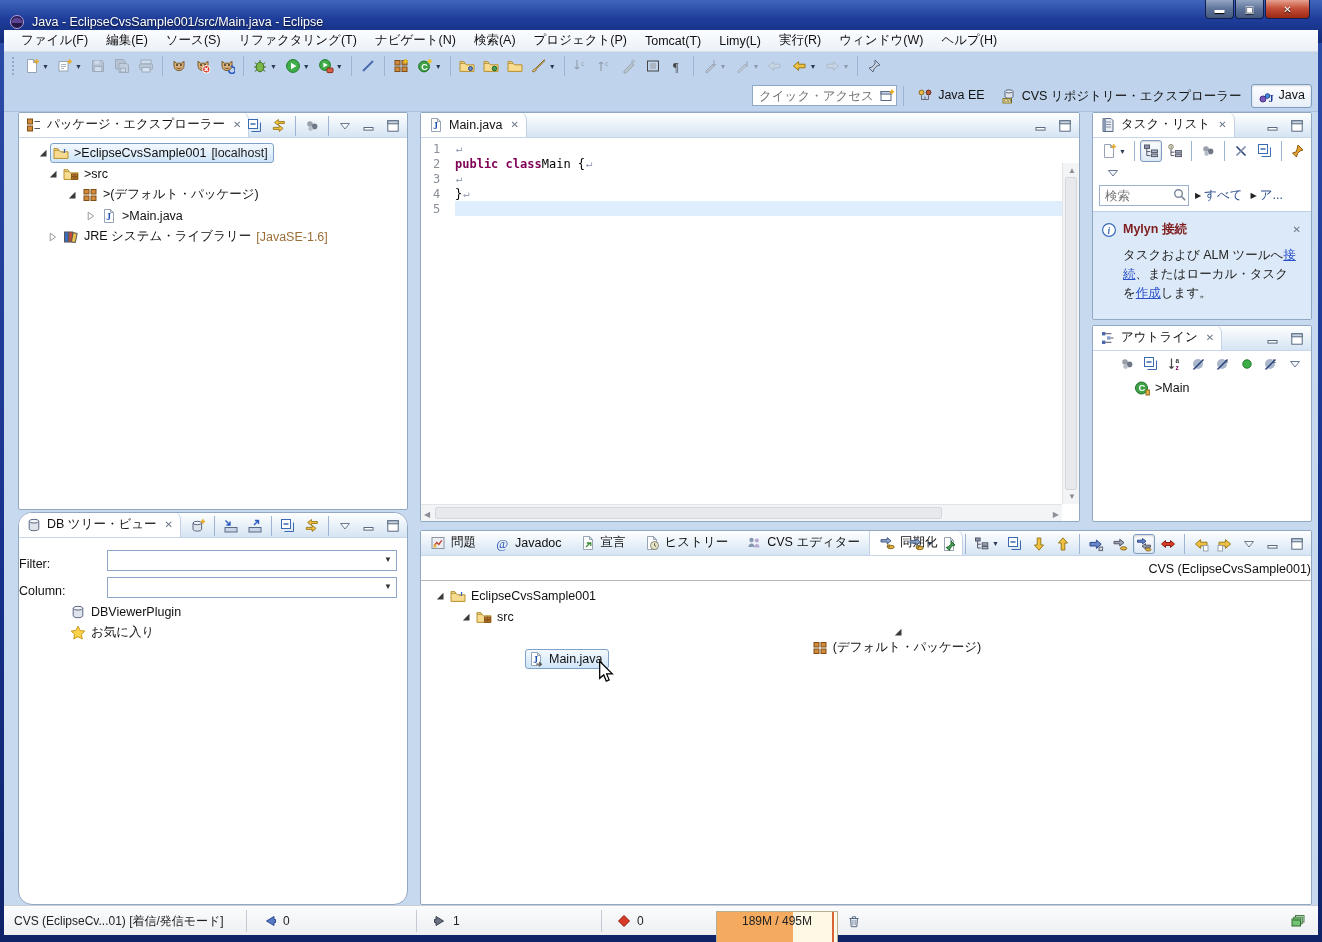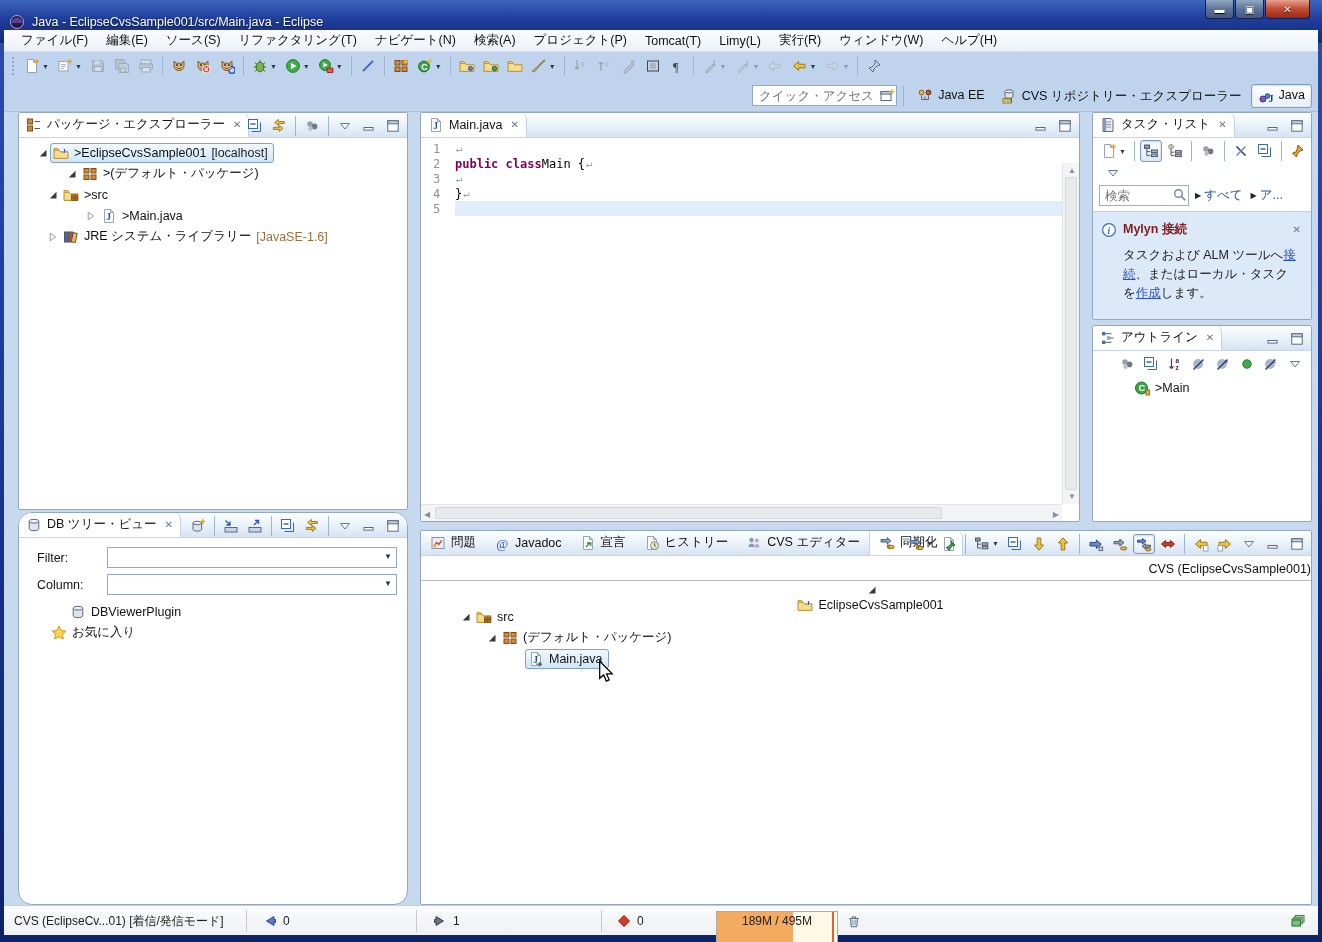--- a/index.html
+++ b/index.html
@@ -104,21 +104,21 @@
   .tl-filter .arr { color:#222; font-size:8px; }
   .mylyn { position:absolute; left:0; right:0; top:98px; bottom:0; background:#dce9f8;
     border-top:1px solid #bccfe6; padding:9px 10px 0 8px; }
   .mylyn-head { display:flex; align-items:center; gap:6px; }
   .mylyn-title { color:#7f1d1d; font-weight:bold; flex:1; }
   .mylyn-x { color:#6a7688; font-size:10px; }
   .mylyn-body { margin:8px 2px 0 22px; line-height:19px; color:#222; }
   .mylyn-body .lnk { color:#2a50c8; text-decoration:underline; }
 
   
-  .db-row { display:flex; align-items:center; height:27px; padding-left:18px; position:relative; }
+  .db-row { display:flex; align-items:flex-end; height:27px; padding-left:0; position:relative; }
   .db-label { width:78px; }
   .combo { position:absolute; left:88px; right:10px; height:21px; background:#fff;
     border:1px solid #8fa8c8; }
   .combo .arr { position:absolute; right:4px; top:4px; font-size:8px; color:#333; }
 
   
   .btabs { display:flex; align-items:flex-end; height:25px; }
   .btab { display:flex; align-items:center; gap:5px; height:25px; padding:0 9px; white-space:nowrap; }
   .btab.active { background:#fff; border-left:1px solid #c2d2e4; border-right:1px solid #c2d2e4; border-radius:2px 8px 0 0; }
   .sync-header { padding:6px 0 4px 8px; border-bottom:1px solid #b9b9b9; }
@@ -572,60 +572,60 @@
               <svg width="16" height="16" viewBox="0 0 16 16">
                 <path d="M1 5.2h4.8l1.5 1.6H15v6.6H1z" fill="#f7db8e" stroke="#b8912f"></path>
                 <path d="M1 5.2V3.6h3.8l1.3 1.6z" fill="#fcedba" stroke="#b8912f"></path>
                 <text x="9.5" y="8" font-size="6.5" font-weight="bold" fill="#2a52b0" font-family="serif">J</text>
               </svg>
             </span>
             <span>&gt;EclipseCvsSample001</span>
             <span class="suffix">  [localhost]</span>
           </span>
         </div>
-        <div class="trow" style="padding-left: 46px;">
-          <span class="texp">
-            <svg width="10" height="10" viewBox="0 0 10 10">
-              <path d="M8.5 1.8v6.7H1.8z" fill="#3a3a3a"></path>
-            </svg>
-          </span>
-          <span class="tlabel-box">
-            <span class="icon">
-              <svg width="16" height="16" viewBox="0 0 16 16">
-                <g fill="#d18a3a" stroke="#7e4e16">
-                  <rect x="2" y="2.5" width="5" height="4.5"></rect>
-                  <rect x="9" y="2.5" width="5" height="4.5"></rect>
-                  <rect x="2" y="9" width="5" height="4.5"></rect>
-                  <rect x="9" y="9" width="5" height="4.5"></rect>
-                </g>
-              </svg>
-            </span>
-            <span>&gt;(デフォルト・パッケージ)</span>
-          </span>
-        </div>
         <div class="trow" style="padding-left: 27px;">
           <span class="texp">
             <svg width="10" height="10" viewBox="0 0 10 10">
               <path d="M8.5 1.8v6.7H1.8z" fill="#3a3a3a"></path>
             </svg>
           </span>
           <span class="tlabel-box">
             <span class="icon">
               <svg width="16" height="16" viewBox="0 0 16 16">
                 <path d="M1 5.2h4.8l1.5 1.6H15v6.6H1z" fill="#f7db8e" stroke="#b8912f"></path>
                 <path d="M1 5.2V3.6h3.8l1.3 1.6z" fill="#fcedba" stroke="#b8912f"></path>
                 <g fill="#cd8231" stroke="#7e4e16">
                   <rect x="8.6" y="8" width="2.6" height="2.4"></rect>
                   <rect x="11.8" y="8" width="2.6" height="2.4"></rect>
                   <rect x="8.6" y="10.9" width="2.6" height="2.4"></rect>
                   <rect x="11.8" y="10.9" width="2.6" height="2.4"></rect>
                 </g>
               </svg>
             </span>
             <span>&gt;src</span>
+          </span>
+        </div>
+        <div class="trow" style="padding-left: 46px;">
+          <span class="texp">
+            <svg width="10" height="10" viewBox="0 0 10 10">
+              <path d="M8.5 1.8v6.7H1.8z" fill="#3a3a3a"></path>
+            </svg>
+          </span>
+          <span class="tlabel-box">
+            <span class="icon">
+              <svg width="16" height="16" viewBox="0 0 16 16">
+                <g fill="#d18a3a" stroke="#7e4e16">
+                  <rect x="2" y="2.5" width="5" height="4.5"></rect>
+                  <rect x="9" y="2.5" width="5" height="4.5"></rect>
+                  <rect x="2" y="9" width="5" height="4.5"></rect>
+                  <rect x="9" y="9" width="5" height="4.5"></rect>
+                </g>
+              </svg>
+            </span>
+            <span>&gt;(デフォルト・パッケージ)</span>
           </span>
         </div>
         <div class="trow" style="padding-left: 65px;">
           <span class="texp">
             <svg width="10" height="10" viewBox="0 0 10 10">
               <path d="M2.2 1.2l5.4 3.8-5.4 3.8z" fill="#fff" stroke="#9a9a9a"></path>
             </svg>
           </span>
           <span class="tlabel-box">
             <span class="icon">
@@ -762,21 +762,21 @@
             <span class="tlabel-box">
               <span class="icon">
                 <svg width="16" height="16" viewBox="0 0 16 16">
                   <path d="M3.2 4.2v7.6c0 1.1 2.1 1.9 4.8 1.9s4.8-.8 4.8-1.9V4.2" fill="#dfe3ec" stroke="#5c6880"></path>
                   <ellipse cx="8" cy="4.2" rx="4.8" ry="1.9" fill="#f2f4f8" stroke="#5c6880"></ellipse>
                 </svg>
               </span>
               <span>DBViewerPlugin</span>
             </span>
           </div>
-          <div class="trow" style="padding-left: 15px;">
+          <div class="trow" style="padding-left: 34px;">
             <span class="texp"></span>
             <span class="tlabel-box">
               <span class="icon">
                 <svg width="16" height="16" viewBox="0 0 16 16">
                   <path d="M8 1.2l2.1 4.3 4.7.6-3.4 3.2.9 4.7L8 11.7 3.7 14l.9-4.7L1.2 6.1l4.7-.6z" fill="#fbd34a" stroke="#c79a1e"></path>
                 </svg>
               </span>
               <span>お気に入り</span>
             </span>
           </div>
@@ -1316,21 +1316,21 @@
                 <rect x="2.8" y="2.8" width="10.4" height="10.4" fill="#fff" stroke="#5a6a80"></rect>
                 <rect x="2.8" y="2.8" width="10.4" height="3" fill="#c8d4e4" stroke="#5a6a80"></rect>
               </svg>
             </span>
           </span>
         </div>
     </div>
     <div class="vbody">
       <div class="sync-header">CVS (EclipseCvsSample001)</div>
       <div id="sync-tree">
-          <div class="trow" style="padding-left: 12px; flex-direction: column;">
+          <div class="trow" style="padding-left: 12px;">
             <span class="texp">
               <svg width="10" height="10" viewBox="0 0 10 10">
                 <path d="M8.5 1.8v6.7H1.8z" fill="#3a3a3a"></path>
               </svg>
             </span>
             <span class="tlabel-box">
               <span class="icon">
                 <svg width="16" height="16" viewBox="0 0 16 16">
                   <path d="M1 5.2h4.8l1.5 1.6H15v6.6H1z" fill="#f7db8e" stroke="#b8912f"></path>
                   <path d="M1 5.2V3.6h3.8l1.3 1.6z" fill="#fcedba" stroke="#b8912f"></path>
@@ -1355,21 +1355,21 @@
                     <rect x="8.6" y="8" width="2.6" height="2.4"></rect>
                     <rect x="11.8" y="8" width="2.6" height="2.4"></rect>
                     <rect x="8.6" y="10.9" width="2.6" height="2.4"></rect>
                     <rect x="11.8" y="10.9" width="2.6" height="2.4"></rect>
                   </g>
                 </svg>
               </span>
               <span>src</span>
             </span>
           </div>
-          <div class="trow" style="padding-left: 64px;">
+          <div class="trow" style="padding-left: 64px; flex-direction: column;">
             <span class="texp">
               <svg width="10" height="10" viewBox="0 0 10 10">
                 <path d="M8.5 1.8v6.7H1.8z" fill="#3a3a3a"></path>
               </svg>
             </span>
             <span class="tlabel-box">
               <span class="icon">
                 <svg width="16" height="16" viewBox="0 0 16 16">
                   <g fill="#d18a3a" stroke="#7e4e16">
                     <rect x="2" y="2.5" width="5" height="4.5"></rect>

